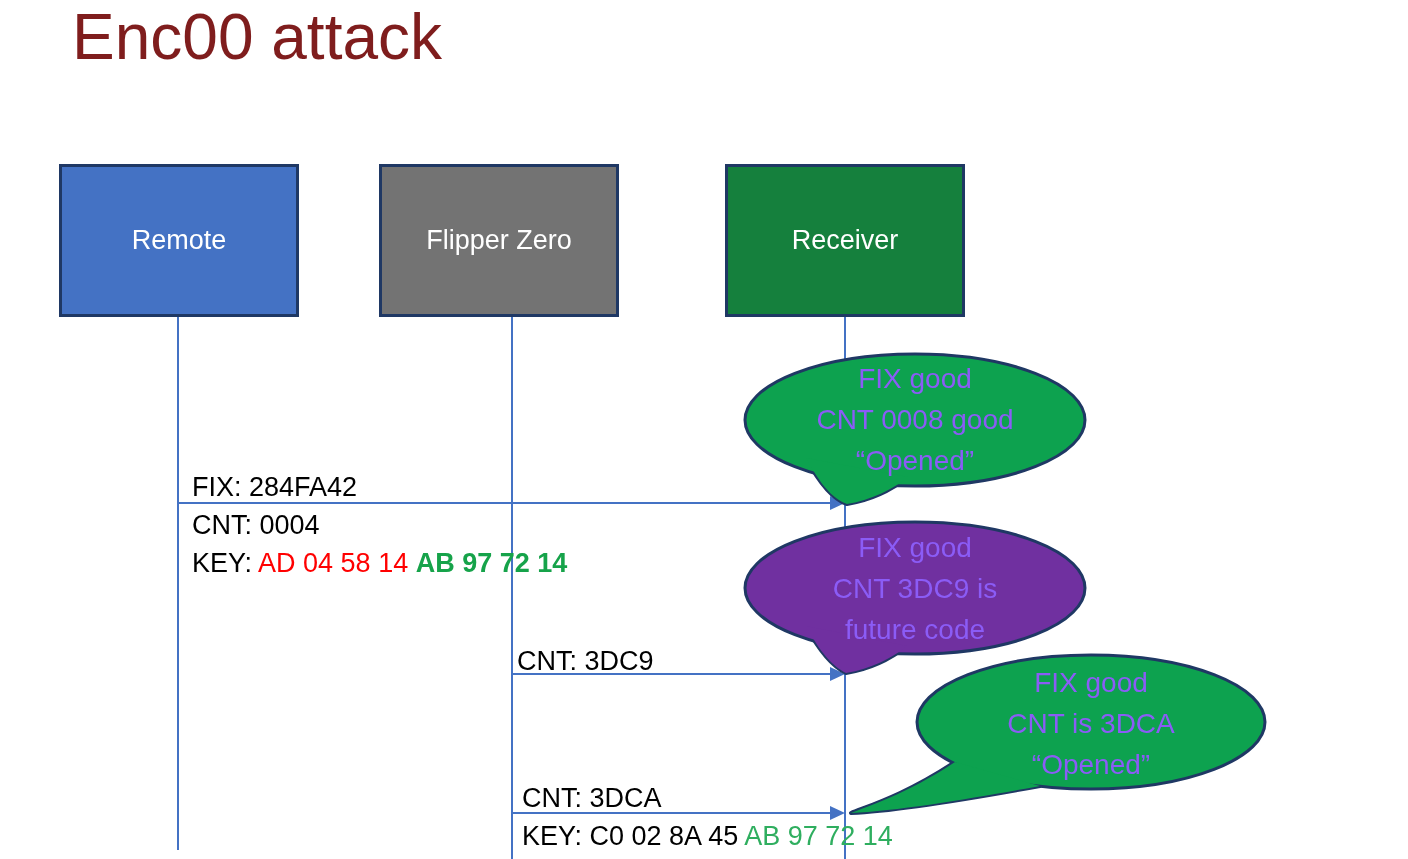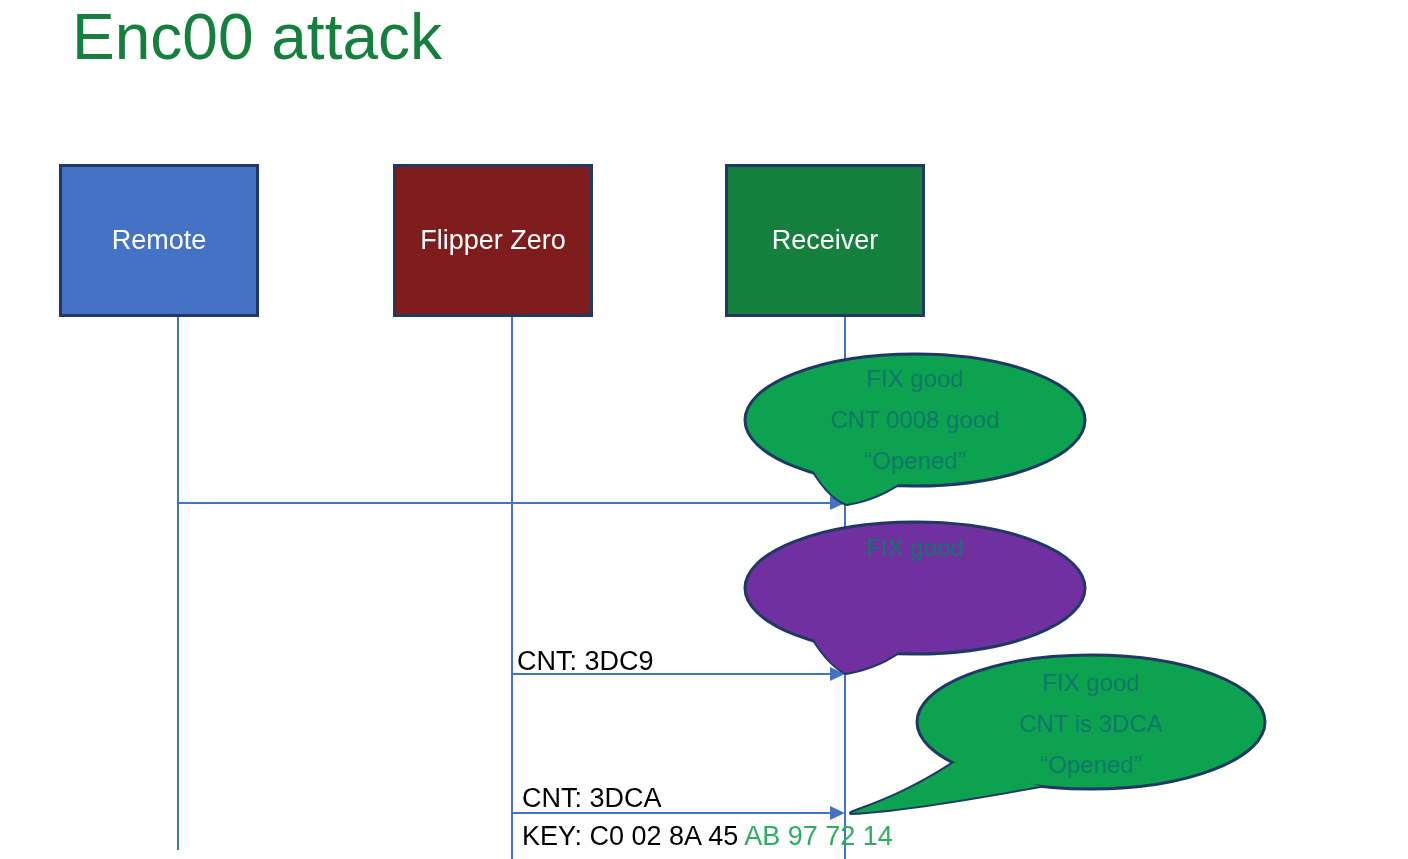--- a/index.html
+++ b/index.html
@@ -2,31 +2,31 @@
 <html><head>
 <meta charset="utf-8">
 <style>
   html,body{margin:0;padding:0;background:#fff;}
   .slide{
     position:relative;width:1408px;height:859px;overflow:hidden;background:#ffffff;
     font-family:"Liberation Sans",sans-serif;color:#000;
   }
   .title{
     position:absolute;left:72px;top:0px;margin:0;
-    font-size:64px;font-weight:300;letter-spacing:0px;color:#15803d;
+    font-size:64px;font-weight:300;letter-spacing:0px;color:#7f1d1d;
   }
   
   .actor{
-    position:absolute;width:200px;height:153px;top:164px;
+    position:absolute;width:240px;height:153px;top:164px;
     border:3px solid #1F3864;box-sizing:border-box;
     display:flex;align-items:center;justify-content:center;
     color:#fff;font-size:27px;
   }
   .actor.remote{left:59px;background:#4472C4;}
-  .actor.flipper{left:393px;background:#7f1d1d;justify-content:center;}
+  .actor.flipper{left:379px;background:#737373;justify-content:center;}
   .actor.receiver{left:725px;background:#15803d;}
   
   .lifeline{position:absolute;width:2px;background:#4472C4;top:317px;}
   .lifeline.remote{left:177px;height:533px;}
   .lifeline.flipper{left:511px;height:542px;}
   .lifeline.receiver{left:844px;height:542px;}
   
   .arrow{position:absolute;height:14px;}
   .arrow .shaft{position:absolute;left:0;right:10px;top:6px;height:2px;background:#4472C4;}
   .arrow .head{
@@ -43,21 +43,21 @@
   .msg.m3{left:522px;top:779px;}
   .msg .red{color:#FF0000;}
   .msg .green-bold{color:#16A34A;font-weight:bold;}
   .msg .green{color:#2FAE5F;}
   
   .bubble-svg{position:absolute;overflow:visible;}
   .bubble-svg.b1{left:730px;top:345px;}
   .bubble-svg.b2{left:730px;top:515px;}
   .bubble-svg.b3{left:840px;top:650px;}
   .bubble-text{
-    position:absolute;width:340px;color:#0f766e;font-size:24px;line-height:41px;
+    position:absolute;width:340px;color:#8b5cf6;font-size:28px;line-height:41px;
     text-align:center;
   }
   .bubble-text.t1{left:745px;top:358px;}
   .bubble-text.t2{left:745px;top:527px;}
   .bubble-text.t3{left:921px;top:662px;}
 </style>
 </head>
 <body>
 
 <div class="slide">
@@ -84,20 +84,25 @@
   </div>
   <div class="arrow a2">
     <span class="shaft"></span>
     <span class="head"></span>
   </div>
   <div class="arrow a3">
     <span class="shaft"></span>
     <span class="head"></span>
   </div>
 
+  <div class="msg m1">
+    <div>FIX: 284FA42</div>
+    <div>CNT: 0004</div>
+    <div><span>KEY: </span><span class="red">AD 04 58 14 </span><span class="green-bold">AB 97 72 14</span></div>
+  </div>
 
   <div class="msg m2">
     <div>CNT: 3DC9</div>
   </div>
 
   <div class="msg m3">
     <div>CNT: 3DCA</div>
     <div><span>KEY: C0 02 8A 45 </span><span class="green">AB 97 72 14</span></div>
   </div>
 
@@ -112,20 +117,22 @@
     <div>“Opened”</div>
   </div>
 
   <svg class="bubble-svg b2" width="370" height="168" viewBox="730 515 370 168">
     <path d="M 806 626 C 824 660 838 669 846 673 C 871 669 892 658 907 646 Z" fill="#7030A0" stroke="#1F3864" stroke-width="4" stroke-linejoin="round"></path>
     <ellipse cx="915" cy="588" rx="170" ry="66" fill="#7030A0" stroke="#1F3864" stroke-width="3"></ellipse>
     <path d="M 806 626 C 824 660 838 669 846 673 C 871 669 892 658 907 646 Z" fill="#7030A0"></path>
   </svg>
   <div class="bubble-text t2">
     <div>FIX good</div>
+    <div>CNT 3DC9 is</div>
+    <div>future code</div>
   </div>
 
   <svg class="bubble-svg b3" width="432" height="172" viewBox="840 650 432 172">
     <path d="M 955 762 C 905 795 868 806 851 813 C 900 811 980 797 1040 786 Z" fill="#0DA24F" stroke="#1F3864" stroke-width="4" stroke-linejoin="round"></path>
     <ellipse cx="1091" cy="722" rx="174" ry="67" fill="#0DA24F" stroke="#1F3864" stroke-width="3"></ellipse>
     <path d="M 955 762 C 905 795 868 806 851 813 C 900 811 980 797 1040 786 Z" fill="#0DA24F"></path>
   </svg>
   <div class="bubble-text t3">
     <div>FIX good</div>
     <div>CNT is 3DCA</div>

